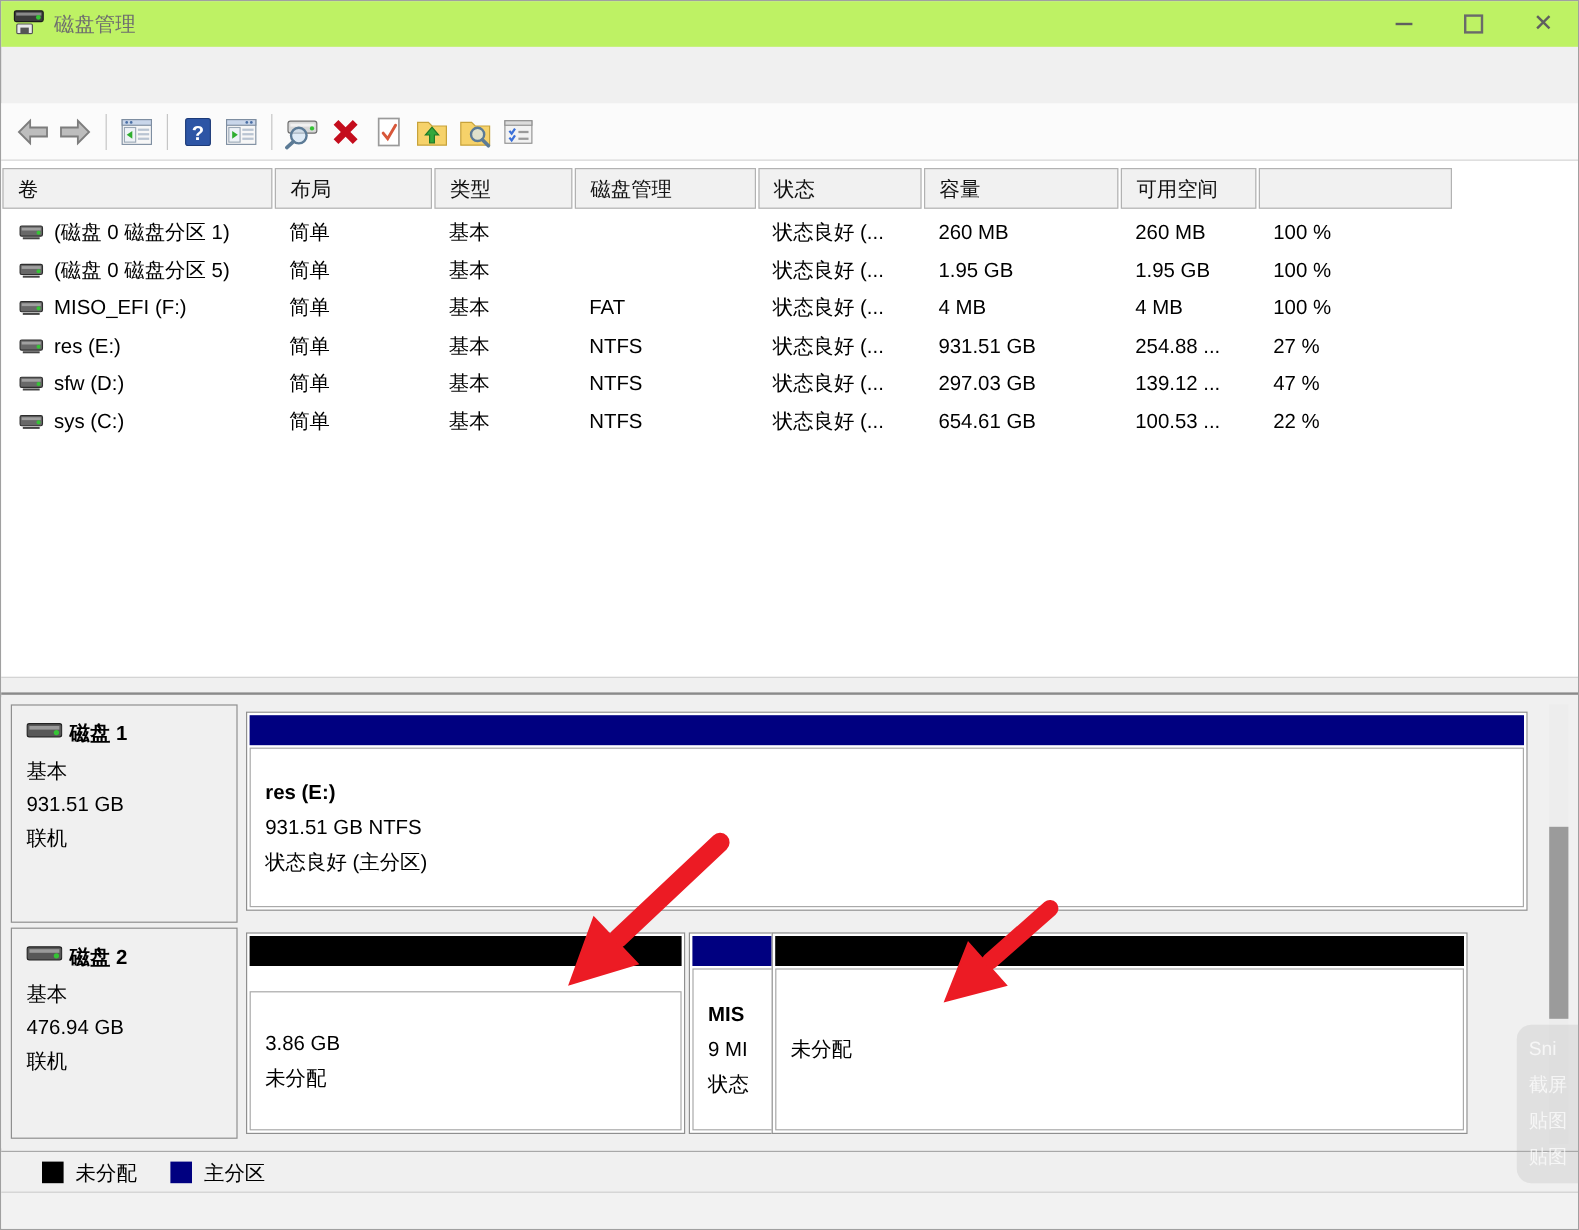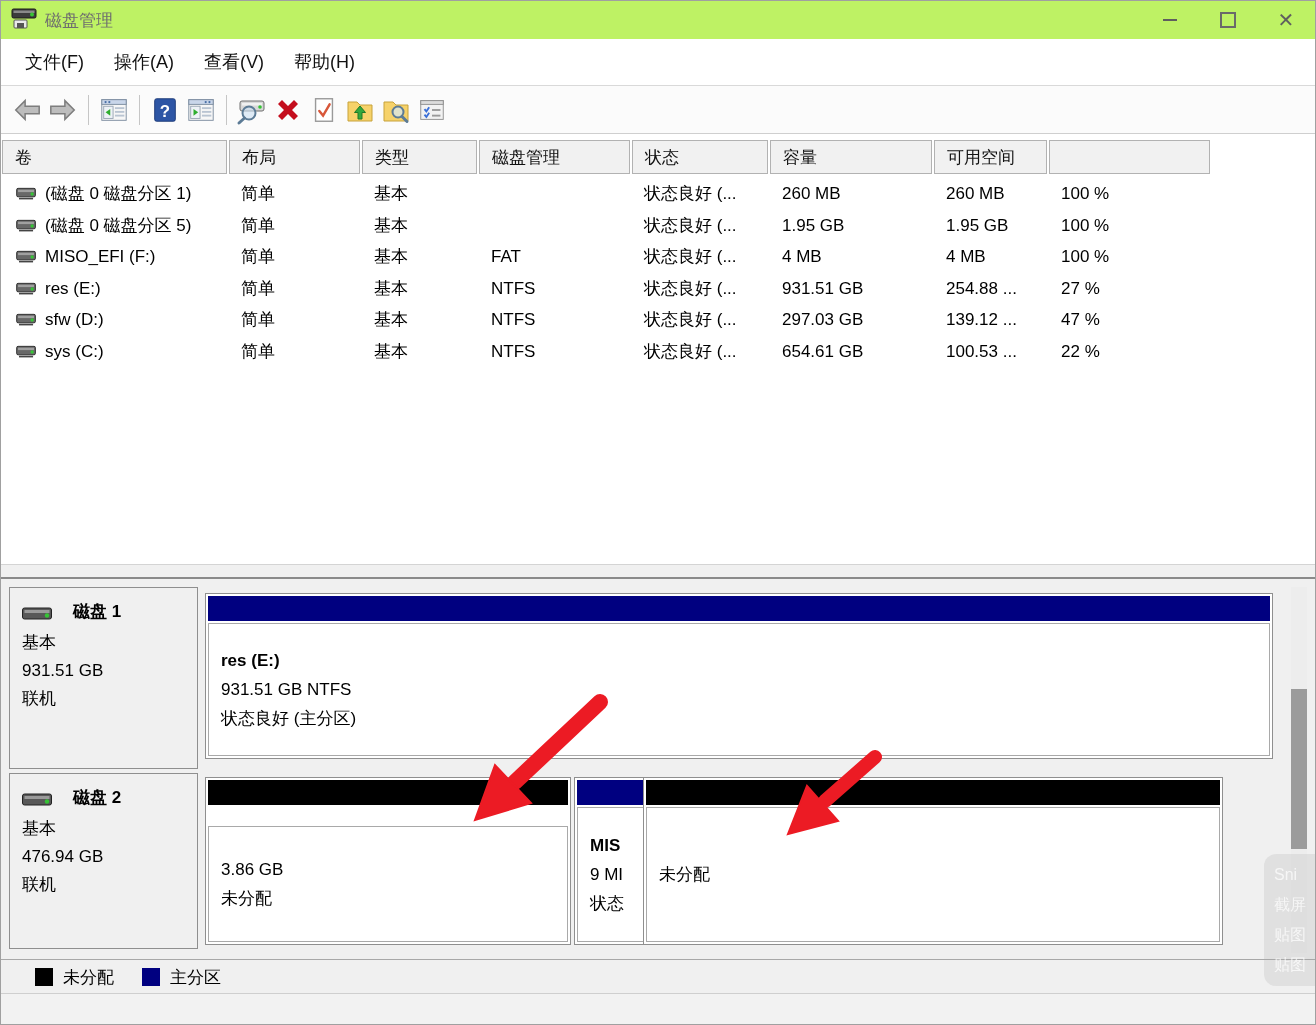--- a/index.html
+++ b/index.html
@@ -40,21 +40,21 @@
   .vt-row{height:31.5px;}
   .vt-cell{font-size:17px;color:#000;line-height:31.5px;padding-left:12px;white-space:nowrap;overflow:hidden;}
   .vt-cell-vol{display:flex;align-items:center;padding-left:14px;gap:8px;}
   .splitter{position:absolute;top:563px;left:0;right:0;height:15px;background:#f0f0f0;
             border-top:1px solid #d4d4d4;border-bottom:2px solid #8a8a8a;box-sizing:border-box;}
 
   
   .disk-pane{position:absolute;top:580px;left:0;right:0;height:376px;background:#f0f0f0;}
   .disk-label{position:absolute;background:#f0f0f0;border:1px solid #8f8f8f;box-sizing:border-box;
               padding:12px 0 0 12px;font-size:17px;color:#000;}
-  .disk-label .dl-title{display:flex;align-items:flex-end;gap:21px;font-weight:bold;margin-bottom:6px;}
+  .disk-label .dl-title{display:flex;align-items:flex-start;gap:6px;font-weight:bold;margin-bottom:6px;}
   .disk-label .dl-line{line-height:28px;}
   .part-cell{position:absolute;background:#ffffff;border:1px solid #8f8f8f;box-sizing:border-box;
              padding:2px;display:flex;flex-direction:column;}
   .part-bar{height:25px;flex:none;}
   .part-body{flex:1;margin-top:2px;border:1px solid #a9a9a9;background:#fff;display:flex;
              flex-direction:column;justify-content:center;padding:0 12px;overflow:hidden;}
   .part-line{font-size:17px;line-height:29px;white-space:nowrap;}
   .part-title{font-weight:bold;}
 
   
@@ -99,26 +99,20 @@
         </div>
       <div class="win-btn">
           <span class="glyph-max"></span>
         </div>
       <div class="win-btn">
           <span class="glyph-close">✕</span>
         </div>
     </div>
   </div>
 
-  <div class="menubar">
-    <span class="menu-item">文件(F)</span>
-    <span class="menu-item">操作(A)</span>
-    <span class="menu-item">查看(V)</span>
-    <span class="menu-item">帮助(H)</span>
-  </div>
 
   <div class="toolbar">
     <div class="tool-btn">
       <svg width="30" height="30" viewBox="0 0 32 32">
           <path d="M14 6 L4 16 L14 26 L14 20 L29 20 L29 12 L14 12 Z" fill="#bdbdbd" stroke="#7d7d7d" stroke-width="1.6"></path>
         </svg>
     </div>
     <div class="tool-btn">
       <svg width="30" height="30" viewBox="0 0 32 32">
           <path d="M18 6 L28 16 L18 26 L18 20 L3 20 L3 12 L18 12 Z" fill="#bdbdbd" stroke="#7d7d7d" stroke-width="1.6"></path>

